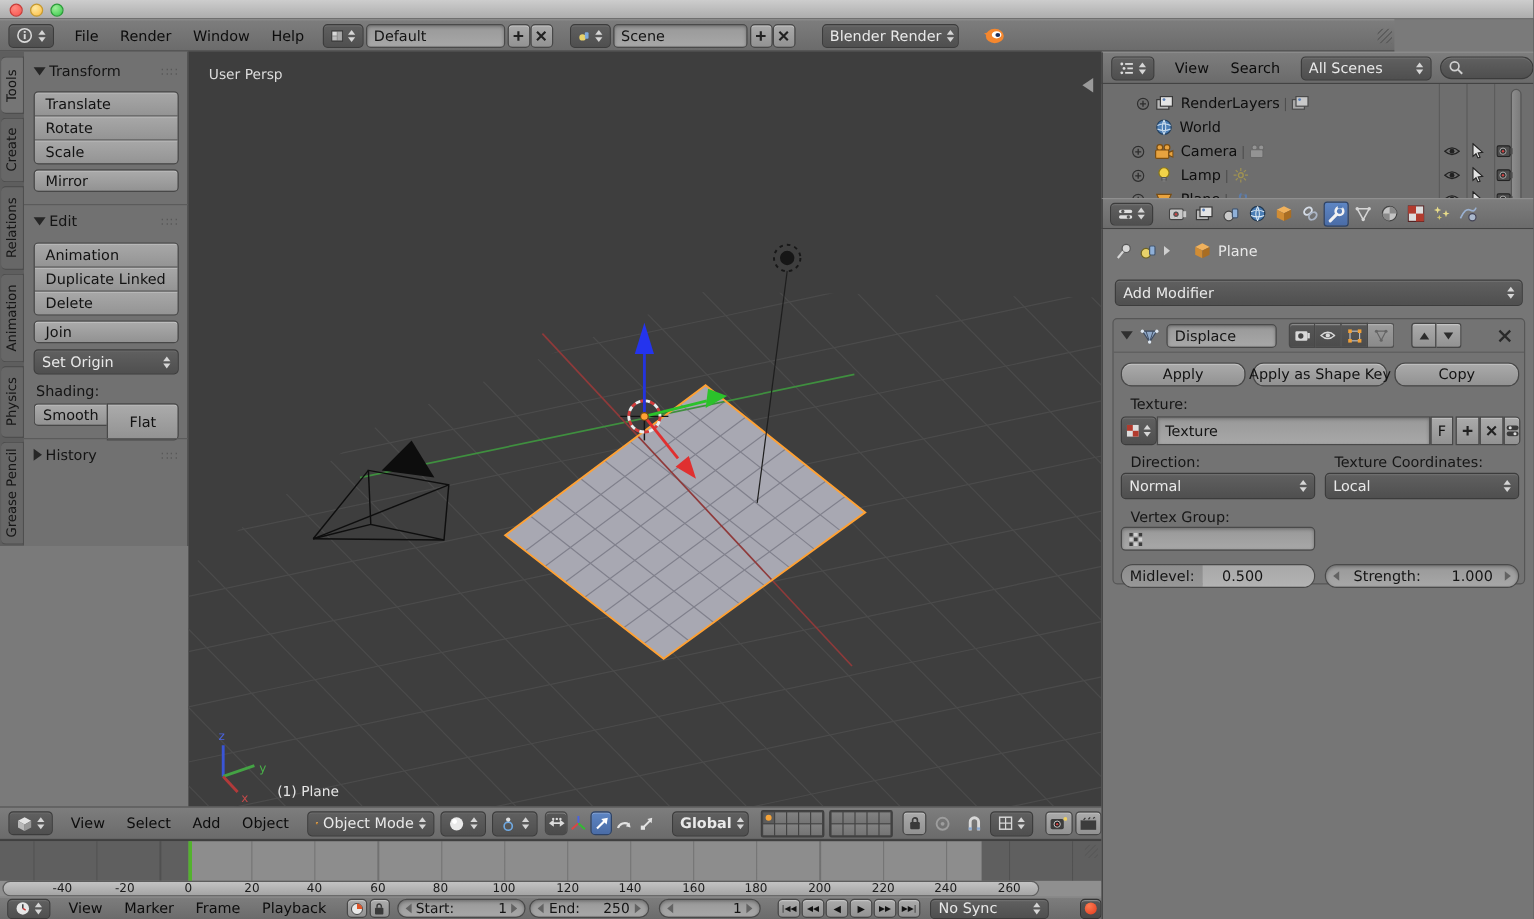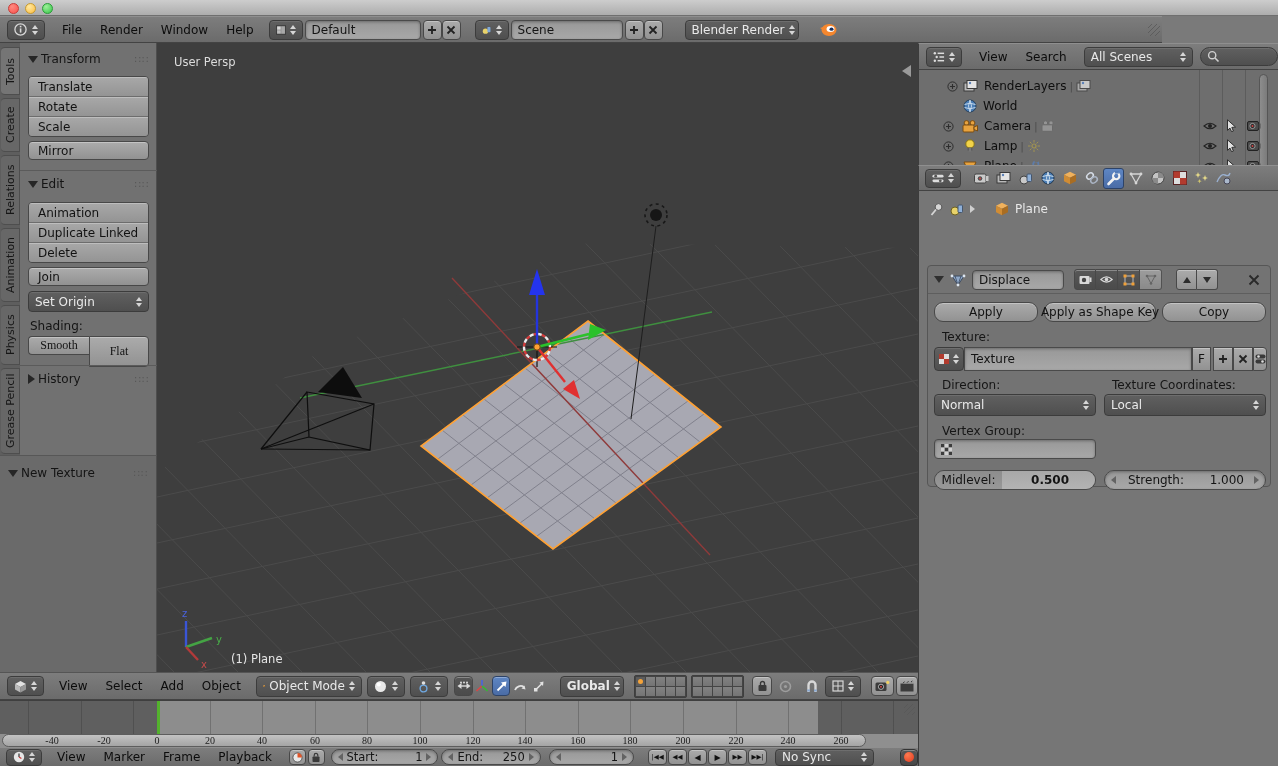--- a/index.html
+++ b/index.html
@@ -53,21 +53,21 @@
     border-radius:0 4px 4px 0;box-sizing:border-box;}
   .vtab.act{background:#757575;}
   
   .layers{display:grid;grid-template-columns:repeat(5,9px);grid-auto-rows:9px;gap:1px;
     background:#444;padding:1px;border:1px solid #3e3e3e;border-radius:2px;}
   .layers b{background:linear-gradient(#828282,#747474);}
   .layers b.on{background:#5c5c5c;position:relative;}
   .layers b.on::after{content:"";position:absolute;left:2px;top:2px;width:5px;height:5px;border-radius:50%;background:#f5a339;}
   .ic{display:block;}
   .grip{background:repeating-linear-gradient(135deg,transparent 0 2.5px,#585858 2.5px 3.5px);opacity:.8;}
-  .tick{position:absolute;transform:translateX(-50%);font-size:10px;color:#1b1b1b;line-height:13px;font-family:Liberation Serif, serif;}
+  .tick{position:absolute;transform:translateX(-50%);font-size:10px;color:#1b1b1b;line-height:13px;}
   .colsep{position:absolute;width:1px;background:#5c5c5c;top:0;bottom:0;}
   .otext{font-size:12px;color:#0e0e0e;}
   .seppipe{color:#4e4e4e;font-size:11px;padding:0 3px;}
 </style>
 </head>
 <body>
 
 <div class="stage">
 
   <div class="abs" style="left:0;top:0;width:1278px;height:16px;background:linear-gradient(#cdcdcd,#adadad);border-bottom:1px solid #6f6f6f;">
@@ -192,39 +192,32 @@
     </div>
     <div class="abs lbtn tl" style="left:28px;top:224px;width:121px;height:19px;">Join</div>
     <div class="abs dsel" style="left:28px;top:248px;width:121px;height:21px;">
       <span>Set Origin</span>
       <span class="updn">
           <i class="u"></i>
           <i class="d"></i>
         </span>
     </div>
     <div class="abs" style="left:30px;top:276px;font-size:12px;color:#141414;">Shading:</div>
-    <div class="abs" style="left:28px;top:293px;width:121px;height:19px;display:flex;font-family:Liberation Serif, serif;">
+    <div class="abs" style="left:28px;top:293px;width:121px;height:19px;display:flex;">
       <div class="lbtn" style="width:61px;height:19px;border-radius:4px 0 0 4px;border-right:none;">Smooth</div>
       <div class="lbtn" style="width:60px;height:31px;border-radius:0 4px 4px 0;">Flat</div>
     </div>
     <div class="abs" style="left:20px;top:322px;width:137px;height:1px;background:#5b5b5b;"></div>
     <div class="abs phead" style="left:20px;top:325px;width:137px;">
       <span class="trir"></span>
       <span>History</span>
       <span class="dots"></span>
     </div>
   </div>
 
-  <div class="abs" style="left:0;top:455px;width:157px;height:217px;background:#6a6a6a;border-top:1px solid #575757;border-right:1px solid #4e4e4e;">
-    <div class="phead" style="margin-top:6px;">
-      <span class="trid"></span>
-      <span>New Texture</span>
-      <span class="dots"></span>
-    </div>
-  </div>
 
   <div class="abs" style="left:157px;top:43px;width:761px;height:629px;background:#3e3e3e;">
     <svg class="ic" width="761" height="629" viewBox="0 0 761 629">
       <defs>
         <clipPath id="gclip">
             <polygon points="0,430 160,310 430,200 761,205 761,629 0,629"></polygon>
           </clipPath>
       </defs>
 
       <g clip-path="url(#gclip)" stroke="#4b4b4b" stroke-width="1">
@@ -863,20 +856,27 @@
         </svg>
       <span style="width:0;height:0;border-top:4px solid transparent;border-bottom:4px solid transparent;border-left:5px solid #cfcfcf;"></span>
       <svg class="ic" width="14" height="14" viewBox="0 0 14 14" style="margin-left:14px;">
           <polygon points="7,0.8 13,3.8 7,6.8 1,3.8" fill="#f0b15c"></polygon>
           <polygon points="1,3.8 7,6.8 7,13.2 1,10.2" fill="#d08c34"></polygon>
           <polygon points="13,3.8 7,6.8 7,13.2 13,10.2" fill="#a96d22"></polygon>
         </svg>
       <span style="font-size:12px;color:#e8e8e8;">Plane</span>
     </div>
 
+    <div class="abs dsel" style="left:10px;top:42px;width:340px;height:22px;">
+      <span>Add Modifier</span>
+      <span class="updn">
+          <i class="u"></i>
+          <i class="d"></i>
+        </span>
+    </div>
 
     <div class="abs" style="left:8px;top:74px;width:344px;height:222px;border:1px solid #565656;border-radius:4px;background:#737373;">
       <div style="height:27px;display:flex;align-items:center;border-bottom:1px solid #5e5e5e;padding:0 6px;gap:6px;">
         <span class="trid" style="border-top-color:#2f2f2f;"></span>
         <svg class="ic" width="16" height="14" viewBox="0 0 16 14">
             <polygon points="2,3 14,3 8,12" fill="#8fa8c8" stroke="#3d4a5e"></polygon>
             <line x1="5" y1="3" x2="8" y2="12" stroke="#3d4a5e" stroke-width="0.8"></line>
             <line x1="11" y1="3" x2="8" y2="12" stroke="#3d4a5e" stroke-width="0.8"></line>
             <circle cx="2" cy="3" r="1.4" fill="#dde6f0"></circle>
             <circle cx="14" cy="3" r="1.4" fill="#dde6f0"></circle>
@@ -998,21 +998,21 @@
             <rect x="0" y="8" width="3" height="3" fill="#3c3c3c"></rect>
             <rect x="4" y="8" width="3" height="3" fill="#cfcfcf"></rect>
             <rect x="8" y="8" width="3" height="3" fill="#3c3c3c"></rect>
           </svg>
       </div>
 
       <div class="abs" style="left:6px;top:204px;width:162px;height:20px;border:1px solid #4a4a4a;border-radius:10px;overflow:hidden;display:flex;font-size:12px;color:#141414;">
         <div style="width:50%;background:linear-gradient(#8d8d8d,#989898);display:flex;align-items:center;justify-content:center;">
           <span>Midlevel:</span>
         </div>
-        <div style="width:50%;background:linear-gradient(#a8a8a8,#b3b3b3);display:flex;align-items:center;justify-content:flex-end;padding-right:26px;font-weight:bold;">
+        <div style="width:50%;background:linear-gradient(#a8a8a8,#b3b3b3);display:flex;align-items:center;justify-content:center;padding-right:26px;">
           <span>0.500</span>
         </div>
       </div>
       <div class="abs fld pill" style="left:176px;top:204px;width:162px;height:20px;">
         <span class="sar l"></span>
         <span style="margin-left:8px;">Strength:</span>
         <span style="margin-left:auto;margin-right:6px;">1.000</span>
         <span class="sar r"></span>
       </div>
     </div>

